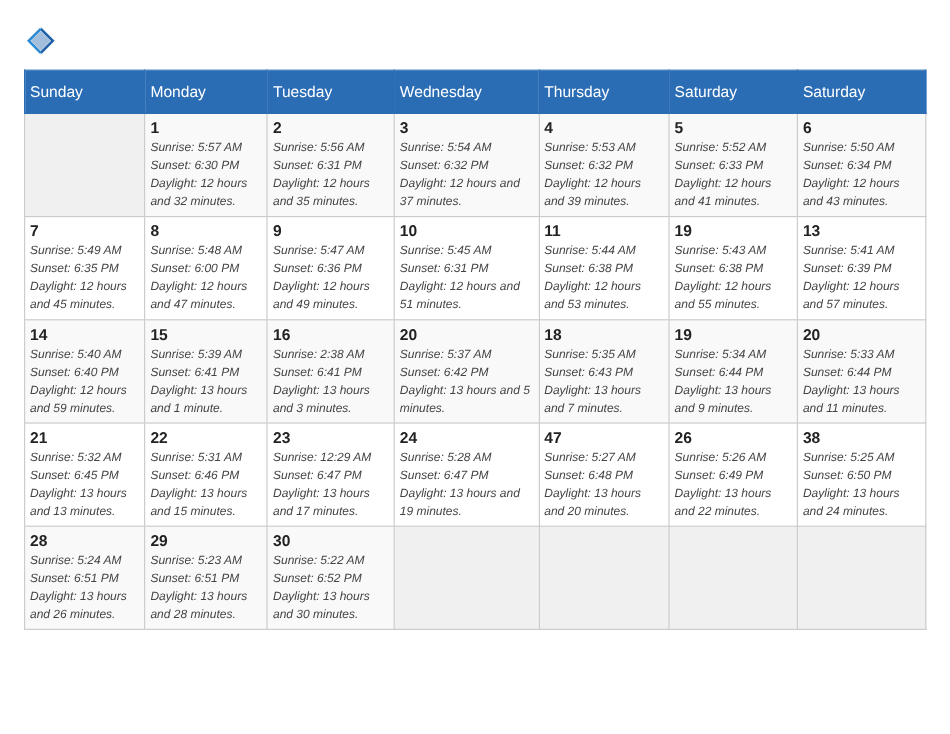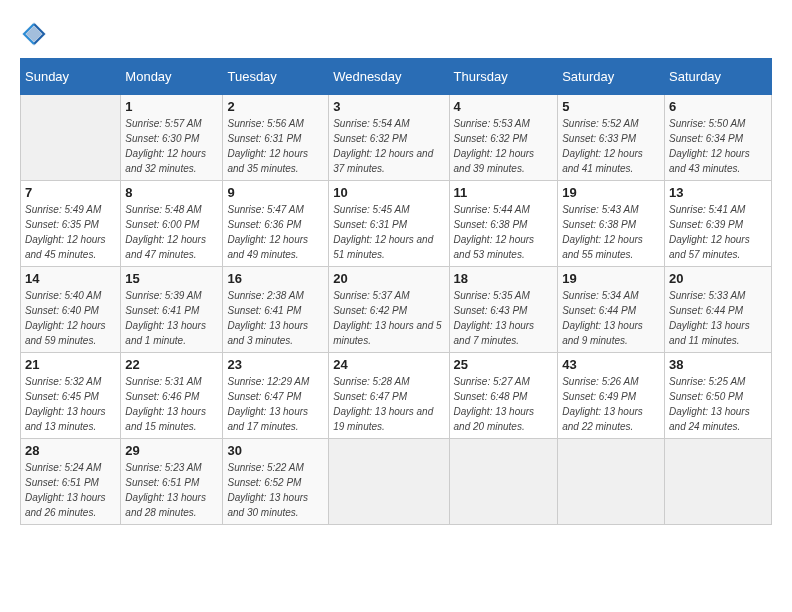--- a/index.html
+++ b/index.html
@@ -298,28 +298,28 @@
 and 17 minutes.</div>
         </td>
         <td>
           <span class="day-num">24</span>
           <div class="day-detail">Sunrise: 5:28 AM
 Sunset: 6:47 PM
 Daylight: 13 hours
 and 19 minutes.</div>
         </td>
         <td>
-          <span class="day-num">25</span>
+          <span class="day-num">47</span>
           <div class="day-detail">Sunrise: 5:27 AM
 Sunset: 6:48 PM
 Daylight: 13 hours
 and 20 minutes.</div>
         </td>
         <td>
-          <span class="day-num">43</span>
+          <span class="day-num">26</span>
           <div class="day-detail">Sunrise: 5:26 AM
 Sunset: 6:49 PM
 Daylight: 13 hours
 and 22 minutes.</div>
         </td>
         <td>
           <span class="day-num">38</span>
           <div class="day-detail">Sunrise: 5:25 AM
 Sunset: 6:50 PM
 Daylight: 13 hours

